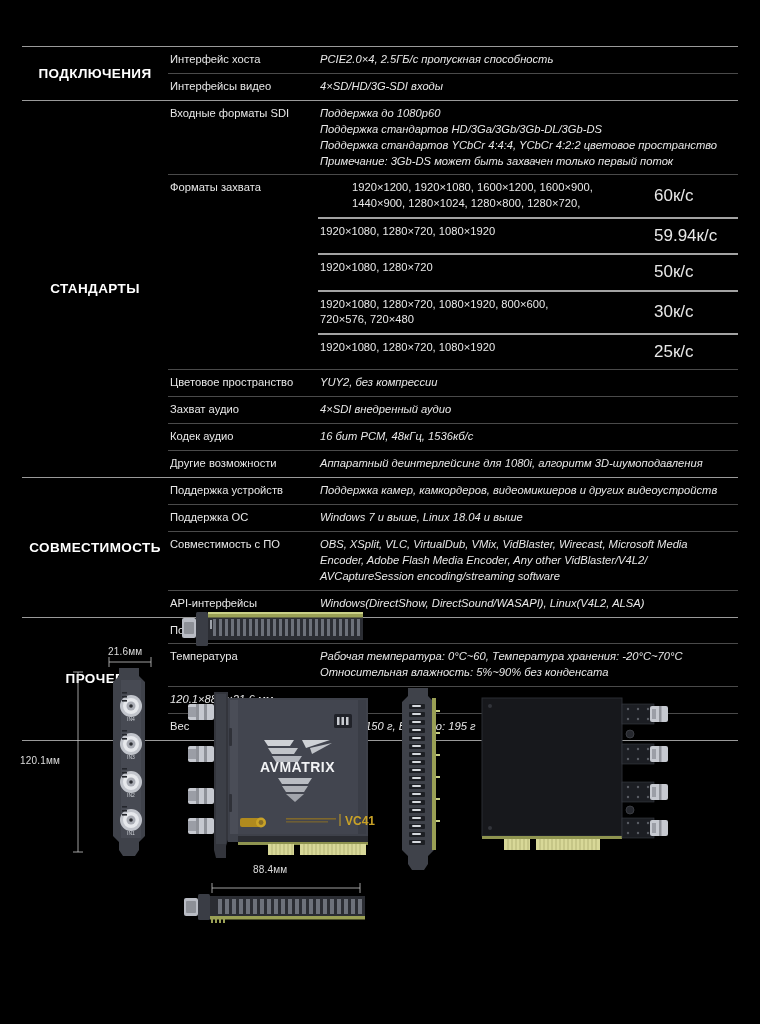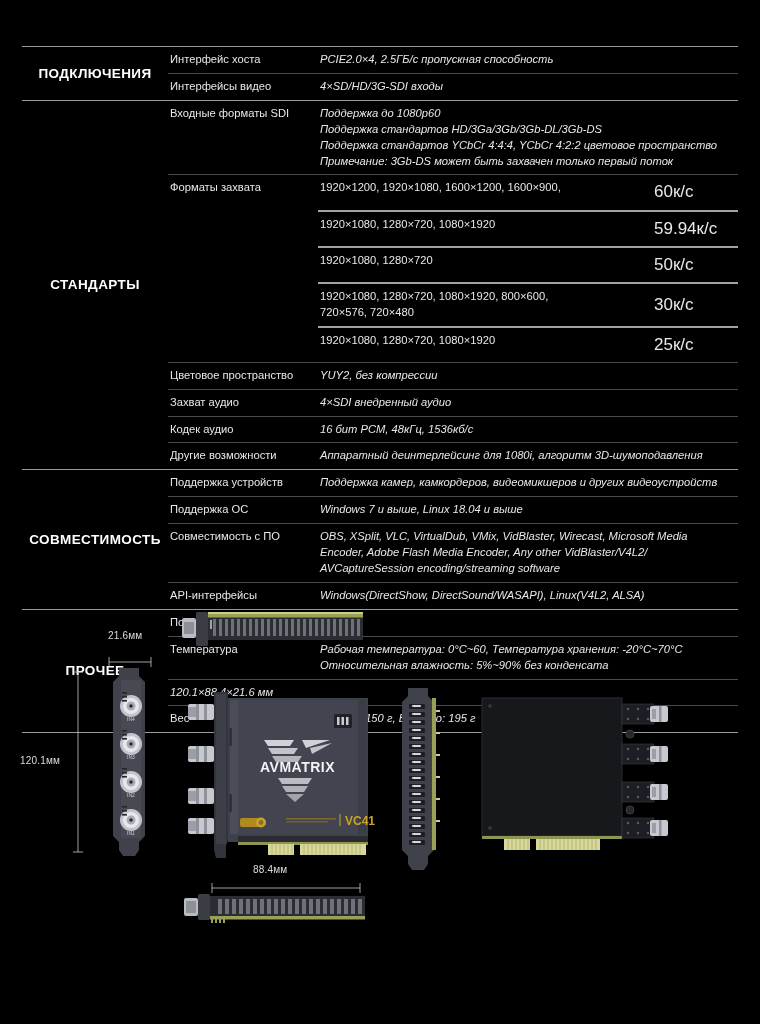--- a/index.html
+++ b/index.html
@@ -84,21 +84,21 @@
     color: #e8e8e8;
     padding: 5px 4px 5px 2px;
     line-height: 1.42;
     font-style: italic;
   }
   .row-value .ln { display: block; white-space: nowrap; }
 
   
   .cap-wrap { flex: 1 1 auto; min-width: 0; }
   .cap-row { display: flex; border-top: 2px solid #a3a3a3; }
-  .cap-row.first-cap { border-top: none; }
+  .cap-row.first-cap { border-top: none; margin-left: 32px; }
   .cap-modes {
     flex: 1 1 auto;
     min-width: 0;
     font-size: 11.2px;
     color: #e8e8e8;
     padding: 5px 4px 5px 2px;
     line-height: 1.42;
   }
   .cap-modes .ln { display: block; white-space: nowrap; }
   .cap-fps {
@@ -176,20 +176,21 @@
         </div>
       </div>
 
       <div class="row">
         <div class="row-label">Форматы захвата</div>
         <div class="cap-wrap">
 
           <div class="cap-row first-cap">
             <div class="cap-modes">
               <span class="ln">1920×1200, 1920×1080, 1600×1200, 1600×900,</span>
+              <span class="ln">1440×900, 1280×1024, 1280×800, 1280×720,</span>
             </div>
             <div class="cap-fps">60к/с</div>
           </div>
 
           <div class="cap-row">
             <div class="cap-modes">
               <span class="ln">1920×1080, 1280×720, 1080×1920</span>
             </div>
             <div class="cap-fps">59.94к/с</div>
           </div>
@@ -427,21 +428,21 @@
     <text x="26" y="91" font-family="Liberation Sans, sans-serif" font-size="5" fill="#cfd2d8" text-anchor="middle" id="lbl-in3">IN3</text>
     <text x="26" y="129" font-family="Liberation Sans, sans-serif" font-size="5" fill="#cfd2d8" text-anchor="middle" id="lbl-in2">IN2</text>
     <text x="26" y="167" font-family="Liberation Sans, sans-serif" font-size="5" fill="#cfd2d8" text-anchor="middle" id="lbl-in1">IN1</text>
   </svg>
 
   <svg style="left:104px; top:66px;" width="52" height="12" viewBox="0 0 52 12">
     <line x1="5" y1="6" x2="47" y2="6" stroke="#c8c8c8" stroke-width="0.8"></line>
     <line x1="5" y1="1" x2="5" y2="11" stroke="#c8c8c8" stroke-width="0.8"></line>
     <line x1="47" y1="1" x2="47" y2="11" stroke="#c8c8c8" stroke-width="0.8"></line>
   </svg>
-  <div class="dim-text" style="left:108px; top:40px;">21.6мм</div>
+  <div class="dim-text" style="left:108px; top:56px;">21.6мм</div>
 
   <svg style="left:72px; top:78px;" width="12" height="188" viewBox="0 0 12 188">
     <line x1="6" y1="4" x2="6" y2="184" stroke="#c8c8c8" stroke-width="0.8"></line>
     <line x1="1" y1="4" x2="11" y2="4" stroke="#c8c8c8" stroke-width="0.8"></line>
     <line x1="1" y1="184" x2="11" y2="184" stroke="#c8c8c8" stroke-width="0.8"></line>
   </svg>
   <div class="dim-text" style="left:20px; top:165px;">120.1мм</div>
 
   <svg style="left:182px; top:100px;" width="200" height="180" viewBox="0 0 200 180">
 

